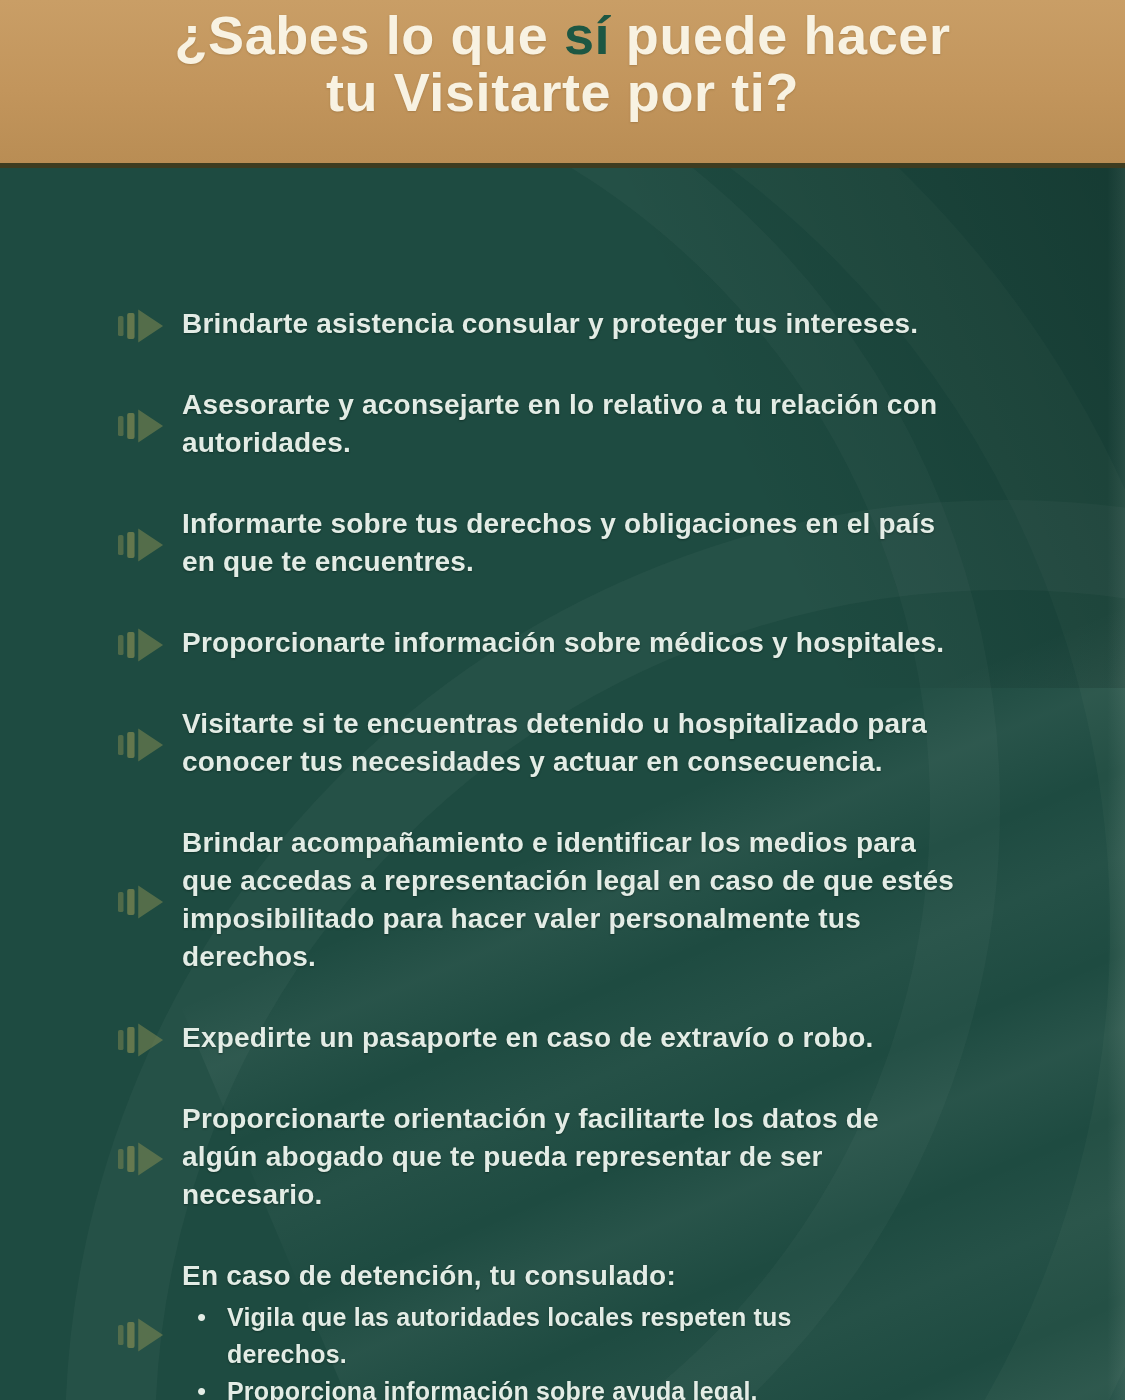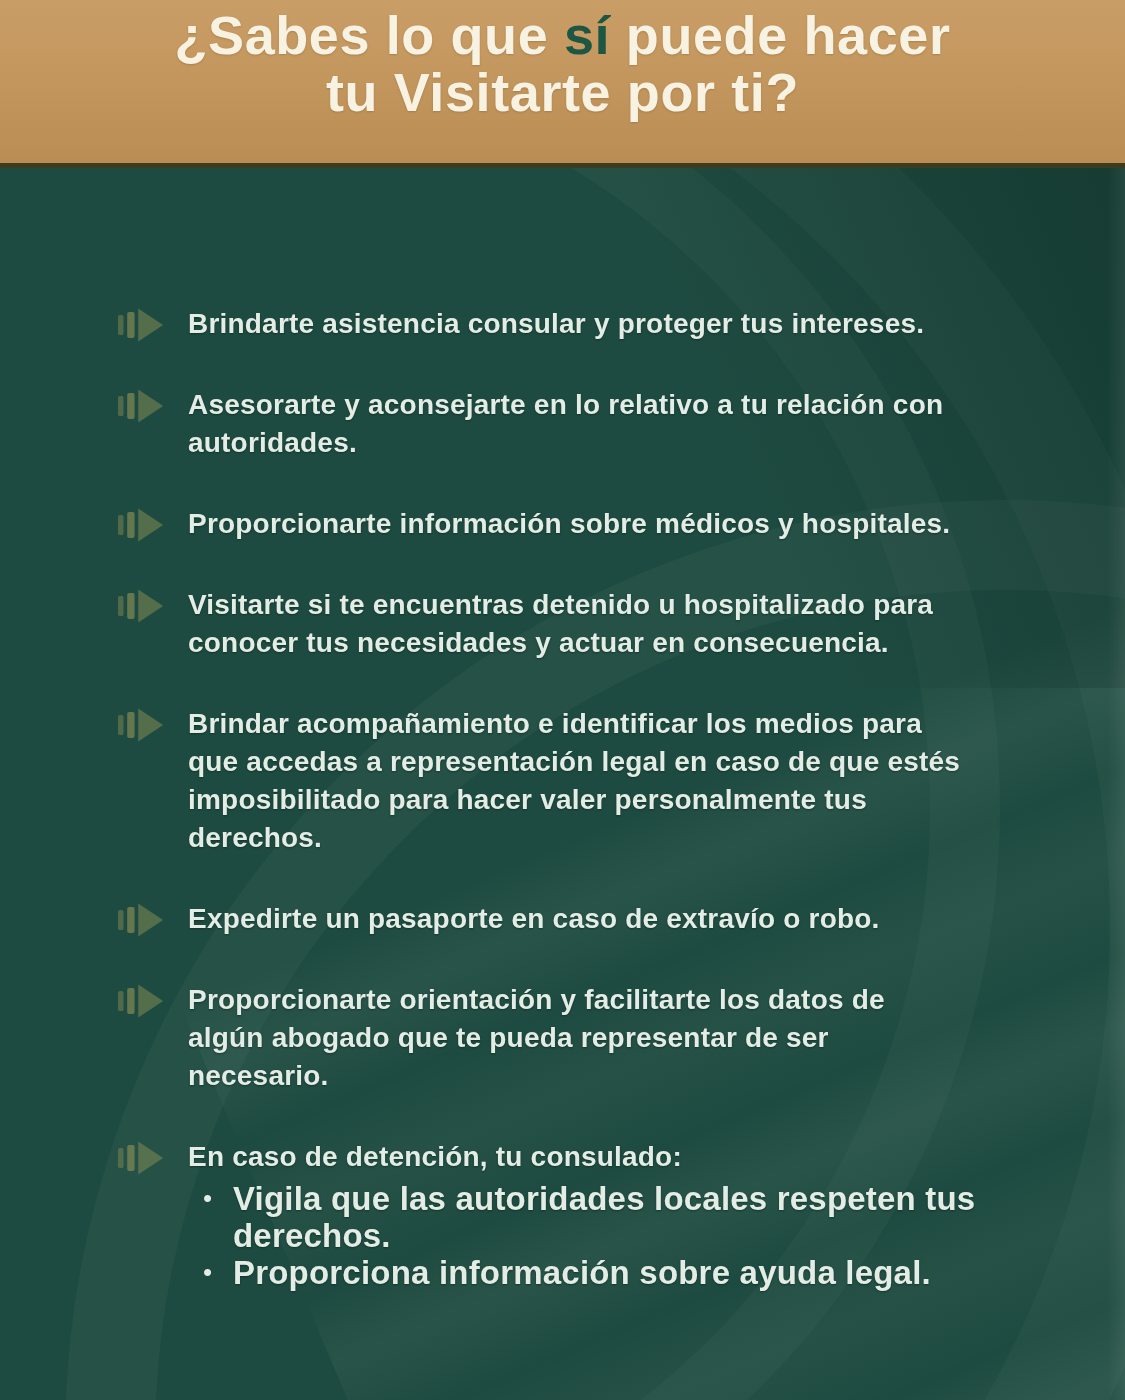--- a/index.html
+++ b/index.html
@@ -104,22 +104,22 @@
   
   .services {
     position: relative;
     z-index: 2;
     list-style: none;
     margin: 0;
     padding: 137px 130px 0 118px;
   }
   .services > li {
     display: flex;
-    align-items: flex-start;
-    gap: 24px;
+    align-items: center;
+    gap: 18px;
     margin-top: 43px;
   }
   .services > li:first-child { margin-top: 0; }
   .bullet-icon {
     flex: none;
     width: 46px;
     height: 34px;
     margin-top: 3px;
     color: var(--bullet-olive, #7e8852);
     filter: blur(0.7px);
@@ -147,21 +147,21 @@
   }
   .dot {
     flex: none;
     width: 30px;
     font-size: 26px;
     line-height: 37px;
     color: var(--body-text, #e3ece5);
   }
   .sub-text {
     display: block;
-    font-size: 33px;
+    font-size: 25px;
     line-height: 37px;
     font-weight: bold;
     letter-spacing: 0.2px;
     color: var(--body-text, #e3ece5);
     white-space: pre-line;
     text-shadow: 0 1px 2px rgba(0, 25, 18, 0.45);
   }
 </style>
 </head>
 <body>
@@ -203,20 +203,32 @@
       <rect x="10" y="4" width="8" height="28" rx="2" fill="currentColor" opacity="0.7"></rect>
       <path d="M22 0 L49 18 L22 36 Z" fill="currentColor" opacity="0.55"></path>
     </svg>
     <div class="item-body">
       <span class="item-text">Asesorarte y aconsejarte en lo relativo a tu relación con
 autoridades.</span>
 
     </div>
   </li>
 
+  <li>
+    <svg class="bullet-icon" viewBox="0 0 50 36" aria-hidden="true">
+      <rect x="0" y="7" width="6" height="22" rx="2" fill="currentColor" opacity="0.5"></rect>
+      <rect x="10" y="4" width="8" height="28" rx="2" fill="currentColor" opacity="0.7"></rect>
+      <path d="M22 0 L49 18 L22 36 Z" fill="currentColor" opacity="0.55"></path>
+    </svg>
+    <div class="item-body">
+      <span class="item-text">Informarte sobre tus derechos y obligaciones en el país
+en que te encuentres.</span>
+
+    </div>
+  </li>
 
   <li>
     <svg class="bullet-icon" viewBox="0 0 50 36" aria-hidden="true">
       <rect x="0" y="7" width="6" height="22" rx="2" fill="currentColor" opacity="0.5"></rect>
       <rect x="10" y="4" width="8" height="28" rx="2" fill="currentColor" opacity="0.7"></rect>
       <path d="M22 0 L49 18 L22 36 Z" fill="currentColor" opacity="0.55"></path>
     </svg>
     <div class="item-body">
       <span class="item-text">Proporcionarte información sobre médicos y hospitales.</span>
 

